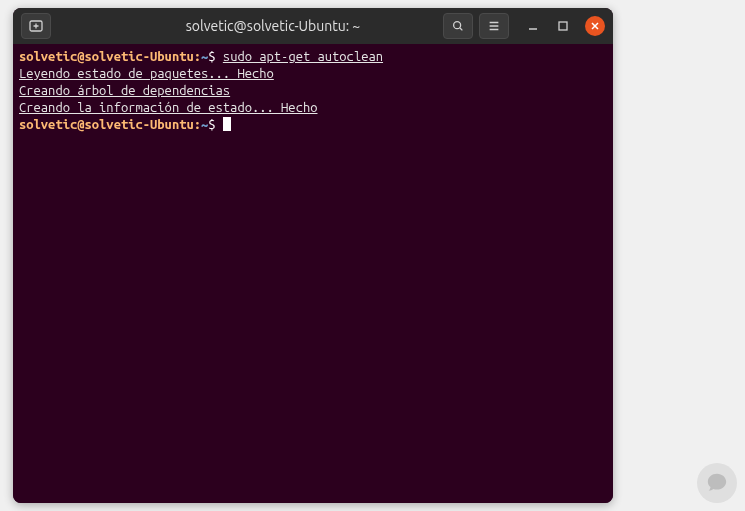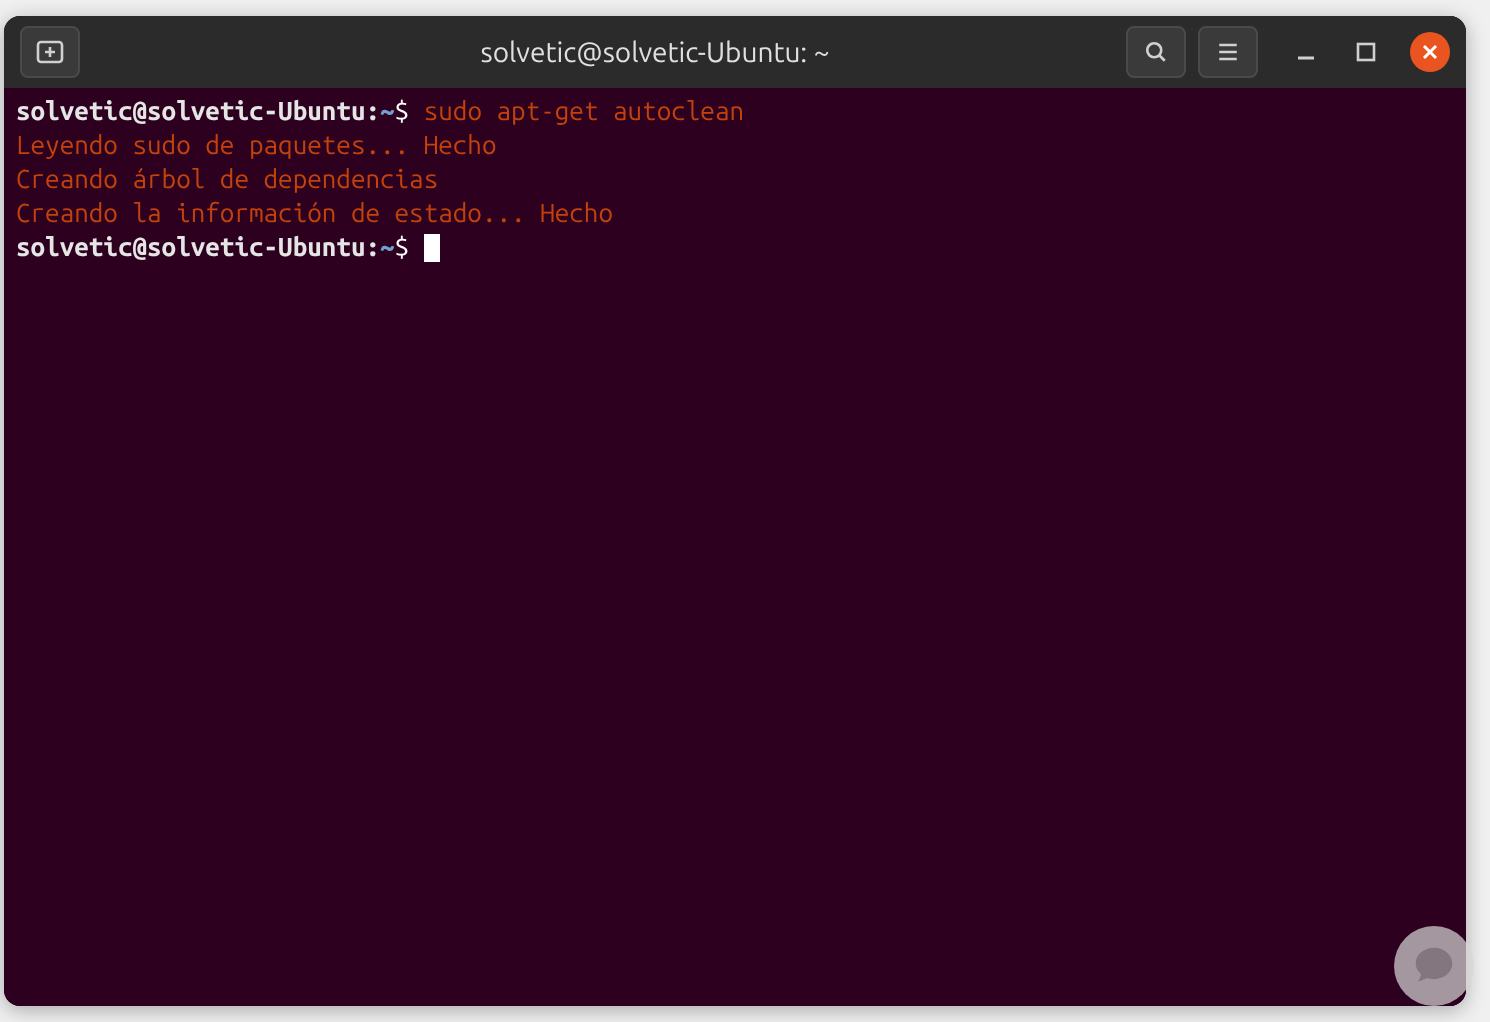--- a/index.html
+++ b/index.html
@@ -10,23 +10,23 @@
     body {
       width: 745px;
       height: 511px;
       background: #f0f0f0;
       font-family: "Ubuntu Mono", "DejaVu Sans Mono", monospace;
       overflow: hidden;
       position: relative;
     }
     .window {
       position: absolute;
-      left: 2px;
+      left: 13px;
       top: 8px;
-      width: 731px;
+      width: 600px;
       height: 495px;
       background: #2c001e;
       border-radius: 8px;
       overflow: hidden;
       box-shadow: 0 2px 10px rgba(0,0,0,0.3);
     }
     .titlebar {
       height: 36px;
       background: #2b2b2b;
       display: flex;
@@ -118,24 +118,24 @@
     }
     .terminal-body {
       padding: 4px 6px;
       font-size: 13px;
       line-height: 1.3;
       color: #ffffff;
       background: #2c001e;
       height: calc(100% - 36px);
       white-space: pre;
     }
-    .prompt-user { color: #e5e5e5; font-weight: bold; }
+    .prompt-user { color: #fdba74; font-weight: bold; }
     .prompt-path { color: #729fcf; font-weight: bold; }
     .prompt-dollar { color: #ffffff; }
-    .term-text { color: #c2410c; }
+    .term-text { color: #e5e5e5; text-decoration: underline; }
     .cursor {
       display: inline-block;
       width: 8px;
       height: 14px;
       background: #ffffff;
       vertical-align: text-bottom;
     }
     .speech-bubble {
       position: absolute;
       bottom: 8px;
@@ -198,21 +198,21 @@
         <div class="close-btn">
           <svg viewBox="0 0 10 10">
             <line x1="2" y1="2" x2="8" y2="8" stroke="currentColor" stroke-width="1.5"></line>
             <line x1="8" y1="2" x2="2" y2="8" stroke="currentColor" stroke-width="1.5"></line>
           </svg>
         </div>
       </div>
     </div>
   </div>
   <div class="terminal-body"><span class="prompt-user">solvetic@solvetic-Ubuntu</span><span class="prompt-user">:</span><span class="prompt-path">~</span><span class="prompt-dollar">$</span> <span class="term-text">sudo apt-get autoclean</span>
-<span class="term-text">Leyendo sudo de paquetes... Hecho</span>
+<span class="term-text">Leyendo estado de paquetes... Hecho</span>
 <span class="term-text">Creando árbol de dependencias</span>
 <span class="term-text">Creando la información de estado... Hecho</span>
 <span class="prompt-user">solvetic@solvetic-Ubuntu</span><span class="prompt-user">:</span><span class="prompt-path">~</span><span class="prompt-dollar">$</span> <span class="cursor"></span></div>
 </div>
 
 <div class="speech-bubble">
   <svg viewBox="0 0 24 24">
     <path d="M12 2C6.5 2 2 5.8 2 10.5c0 2.3 1.1 4.4 2.9 5.9-.2 1.5-.8 3-1.9 4.1 1.8-.2 3.5-.9 4.9-1.9 1.3.4 2.6.6 4.1.6 5.5 0 10-3.8 10-8.5S17.5 2 12 2z"></path>
   </svg>
 </div>

